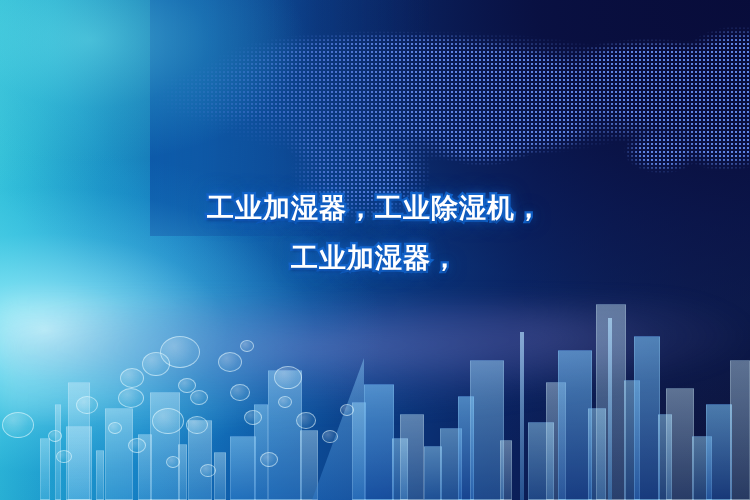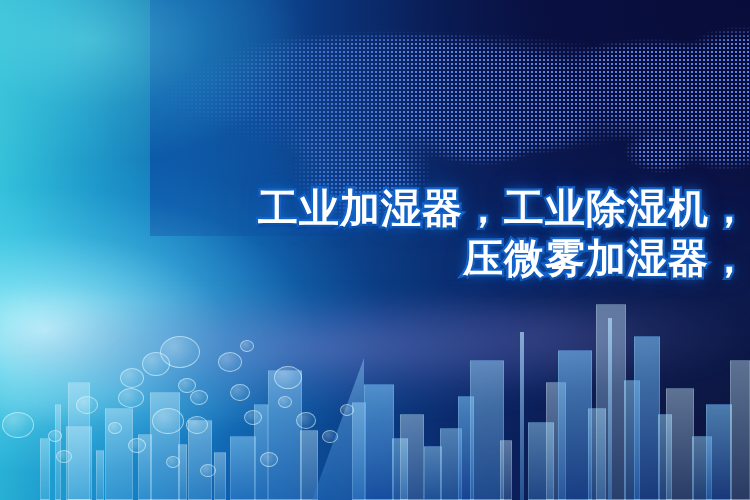--- a/index.html
+++ b/index.html
@@ -175,23 +175,23 @@
     border-radius: 50%;
     border: 1.5px solid rgba(235,252,255,0.55);
     background: radial-gradient(circle at 34% 30%, rgba(255,255,255,0.26), rgba(190,245,252,0.10) 60%, rgba(160,235,250,0.05));
   }
 
   
   .headline {
     position: absolute;
     left: 0; right: 0;
     top: 183px;
-    text-align: right;
+    text-align: center;
     line-height: 50px;
-    font-size: 40px;
+    font-size: 27px;
     font-weight: 700;
     letter-spacing: 1px;
     color: #ffffff;
     font-family: "DejaVu Sans", "Liberation Sans", sans-serif;
     -webkit-text-stroke: 4.5px #1463c8;
     paint-order: stroke fill;
     text-shadow:
       0 0 10px rgba(22,110,215,0.95),
       0 0 20px rgba(20,100,205,0.70),
       0 3px 3px rgba(6,30,86,0.55);
@@ -287,16 +287,16 @@
     <div class="bubble" style="left:322px; top:430px; width:14px; height:11px;"></div>
     <div class="bubble" style="left:108px; top:422px; width:12px; height:10px;"></div>
     <div class="bubble" style="left:48px;  top:430px; width:12px; height:10px;"></div>
     <div class="bubble" style="left:274px; top:366px; width:26px; height:21px;"></div>
     <div class="bubble" style="left:260px; top:452px; width:16px; height:13px;"></div>
     <div class="bubble" style="left:340px; top:404px; width:12px; height:10px;"></div>
   </div>
 
   <div class="headline">
     <span class="ln">工业加湿器，工业除湿机，</span>
-    <span class="ln">压微雾加湿器，</span>
+    <span class="ln">工业加湿器，</span>
   </div>
 
 </div>
 
 </body></html>

